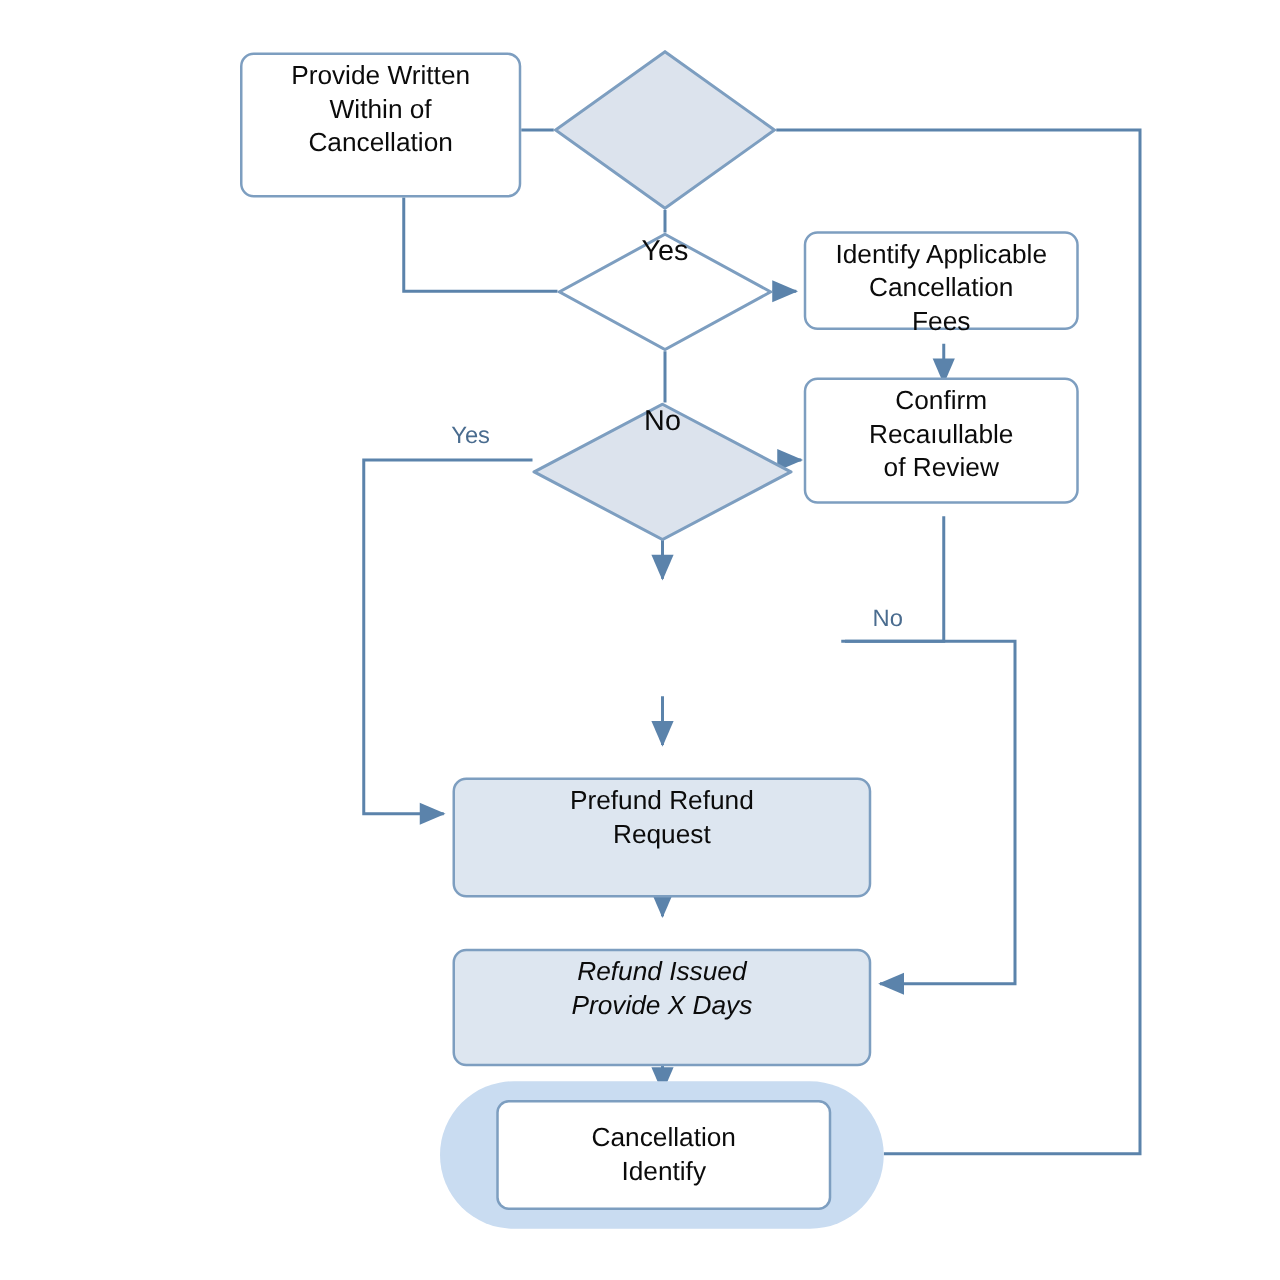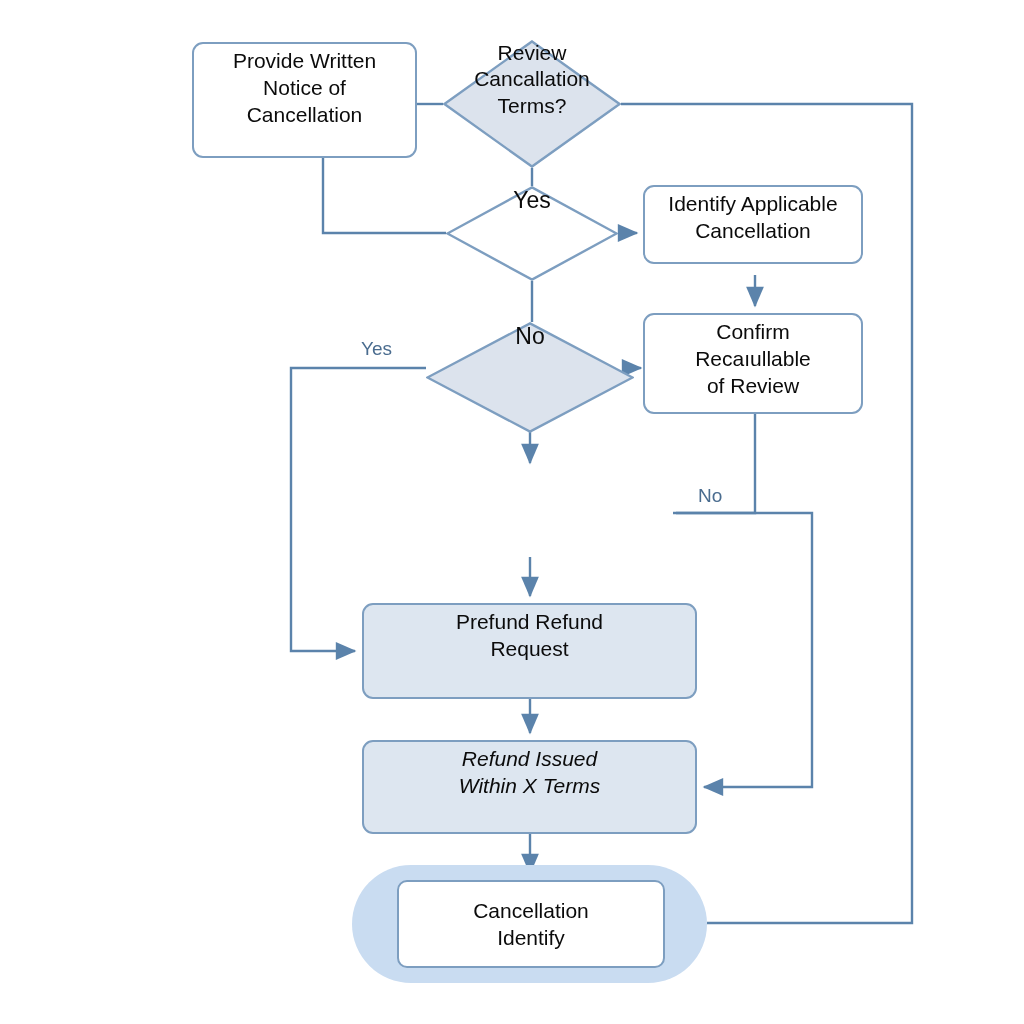--- a/index.html
+++ b/index.html
@@ -7,21 +7,21 @@
     position:relative;width:1024px;height:1024px;
     background:#ffffff;overflow:hidden;
     font-family:"Liberation Sans","DejaVu Sans",sans-serif;
   }
   #edges{position:absolute;left:0;top:0;width:1024px;height:1024px;}
   .node{position:absolute;box-sizing:border-box;display:flex;align-items:flex-start;justify-content:center;text-align:center;}
   .rbox{
     border:2px solid #7d9ec0;border-radius:11px;background:#ffffff;
     color:#0b0b0b;font-size:21px;line-height:1.28;padding:4px 8px;
   }
-  .rbox.filled{background:#dde6f0;}
+  .rbox.filled{background:#dde6f0;margin-top:19px;}
   .dia{background:transparent;}
   .dia .dshape{position:absolute;left:0;top:0;width:100%;height:100%;}
   .dia .dlabel{position:relative;z-index:2;color:#0b0b0b;font-size:21px;line-height:1.26;text-align:center;}
   .dia.big .dlabel{font-size:21px;}
   .dia.lbl .dlabel{font-size:23px;}
   .term{position:absolute;}
   .term .pill{
     position:absolute;left:0;top:0;width:100%;height:100%;
     background:#c9dcf1;border-radius:999px;
   }
@@ -74,81 +74,77 @@
 
       <path d="M530,698 L530,733" marker-end="url(#ah)"></path>
 
       <path d="M530,833 L530,873" marker-end="url(#ah)"></path>
     </g>
   </svg>
 
   <div class="node rbox" style="left:192px;top:42px;width:225px;height:116px;">
     <div>
       <div>Provide Written</div>
-      <div>Notice of</div>
+      <div>Within of</div>
       <div>Cancellation</div>
     </div>
   </div>
 
   <div class="node dia big" style="left:443px;top:40px;width:178px;height:128px;">
     <svg class="dshape" viewBox="0 0 178 128" preserveAspectRatio="none">
       <polygon points="89,1.4 176.6,64 89,126.6 1.4,64" fill="#dce3ed" stroke="#7d9ec0" stroke-width="2.4"></polygon>
     </svg>
-    <div class="dlabel">
-      <div>Review</div>
-      <div>Cancallation</div>
-      <div>Terms?</div>
-    </div>
   </div>
 
   <div class="node dia lbl" style="left:446px;top:186px;width:172px;height:95px;">
     <svg class="dshape" viewBox="0 0 172 95" preserveAspectRatio="none">
       <polygon points="86,1.4 170.6,47.5 86,93.6 1.4,47.5" fill="#ffffff" stroke="#7d9ec0" stroke-width="2.4"></polygon>
     </svg>
     <div class="dlabel">
       <div>Yes</div>
     </div>
   </div>
 
   <div class="node rbox" style="left:643px;top:185px;width:220px;height:79px;">
     <div>
       <div>Identify Applicable</div>
       <div>Cancellation</div>
+      <div>Fees</div>
     </div>
   </div>
 
   <div class="node dia lbl" style="left:426px;top:322px;width:208px;height:111px;">
     <svg class="dshape" viewBox="0 0 208 111" preserveAspectRatio="none">
       <polygon points="104,1.4 206.6,55.5 104,109.6 1.4,55.5" fill="#dce3ed" stroke="#7d9ec0" stroke-width="2.4"></polygon>
     </svg>
     <div class="dlabel">
       <div>No</div>
     </div>
   </div>
 
-  <div class="node rbox" style="left:643px;top:313px;width:220px;height:101px;">
+  <div class="node rbox" style="left:643px;top:302px;width:220px;height:101px;">
     <div>
       <div>Confirm</div>
       <div>Recaıullable</div>
       <div>of Review</div>
     </div>
   </div>
 
 
   <div class="node rbox filled" style="left:362px;top:603px;width:335px;height:96px;">
     <div>
       <div>Prefund Refund</div>
       <div>Request</div>
     </div>
   </div>
 
   <div class="node rbox filled" style="left:362px;top:740px;width:335px;height:94px;font-style:italic;">
     <div>
       <div>Refund Issued</div>
-      <div>Within X Terms</div>
+      <div>Provide X Days</div>
     </div>
   </div>
 
   <div class="term" style="left:352px;top:865px;width:355px;height:118px;">
     <div class="pill"></div>
     <div class="plate" style="left:45px;top:15px;width:268px;height:88px;">
       <div>
         <div>Cancellation</div>
         <div>Identify</div>
       </div>

